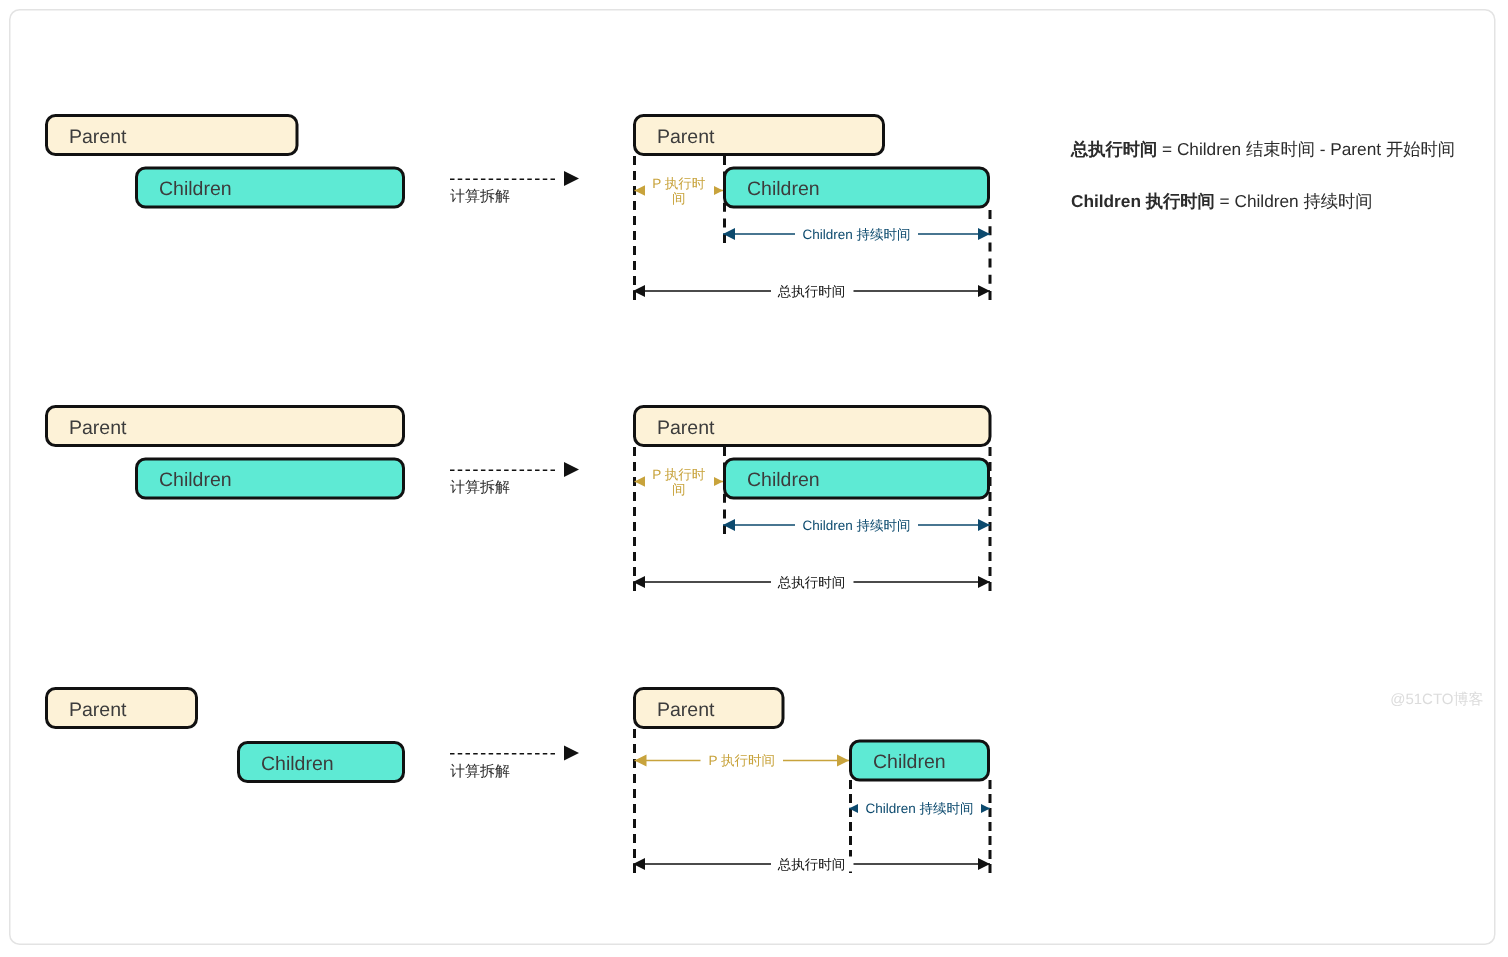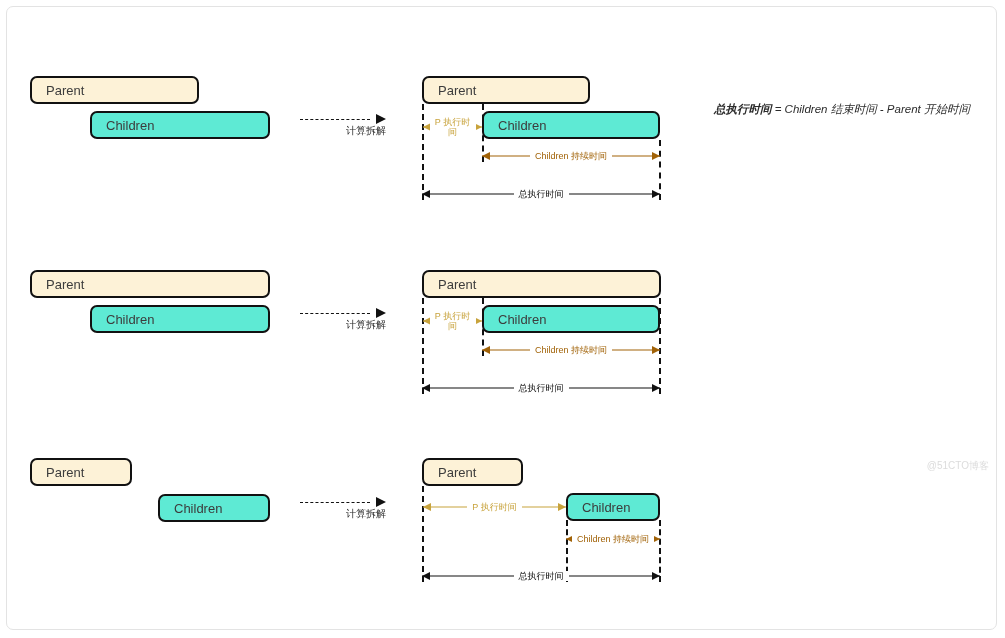--- a/index.html
+++ b/index.html
@@ -70,45 +70,45 @@
     padding:0 5px;
     font-size:9px;
     line-height:10px;
     color:currentColor;
     text-align:center;
     white-space:nowrap;
     z-index:2;
   }
   .arrow .txt.wrap{white-space:normal;width:42px;padding:0 2px;}
   .arrow.gold{color:#c8a33c;}
-  .arrow.blue{color:#a16207;}
+  .arrow.blue{color:#0c4a6e;}
   .arrow.black{color:#111111;}
   .arrow.black .bar{border-top-width:1.5px;}
 
   
   .trans{position:absolute;width:86px;height:30px;}
   .trans .dline{
     position:absolute;left:0;top:9px;width:70px;height:0;
     border-top:1.5px dashed #111111;
   }
   .trans .dhead{
     position:absolute;right:0;top:9px;
     width:0;height:0;
     border-top:5px solid transparent;
     border-bottom:5px solid transparent;
     border-left:10px solid #111111;
     transform:translateY(-50%);
   }
   .trans .tlabel{
     position:absolute;left:0;top:14px;width:86px;
-    text-align:right;font-size:10px;color:#2b2b2b;
-  }
-
-  
-  #formulas{position:absolute;left:714px;top:102px;width:270px;font-style:italic;}
+    text-align:left;font-size:10px;color:#2b2b2b;
+  }
+
+  
+  #formulas{position:absolute;left:714px;top:92px;width:270px;}
   .formula{
     font-size:11.5px;color:#2b2b2b;
     margin-bottom:20px;white-space:nowrap;
   }
   .formula .lhs{font-weight:bold;}
 
   
   #watermark{
     position:absolute;right:16px;bottom:8px;
     font-size:10px;color:#dcdcdc;
@@ -252,16 +252,19 @@
     <div class="bar"></div>
     <div class="head l"></div>
     <div class="head r"></div>
     <div class="txt">总执行时间</div>
   </div>
 
   <div id="formulas">
     <div class="formula">
       <span class="lhs">总执行时间</span><span class="rhs"> = Children 结束时间 - Parent 开始时间</span>
     </div>
+    <div class="formula">
+      <span class="lhs">Children 执行时间</span><span class="rhs"> = Children 持续时间</span>
+    </div>
   </div>
 
   <div id="watermark">@51CTO博客</div>
 </div>
 
 </body></html>

